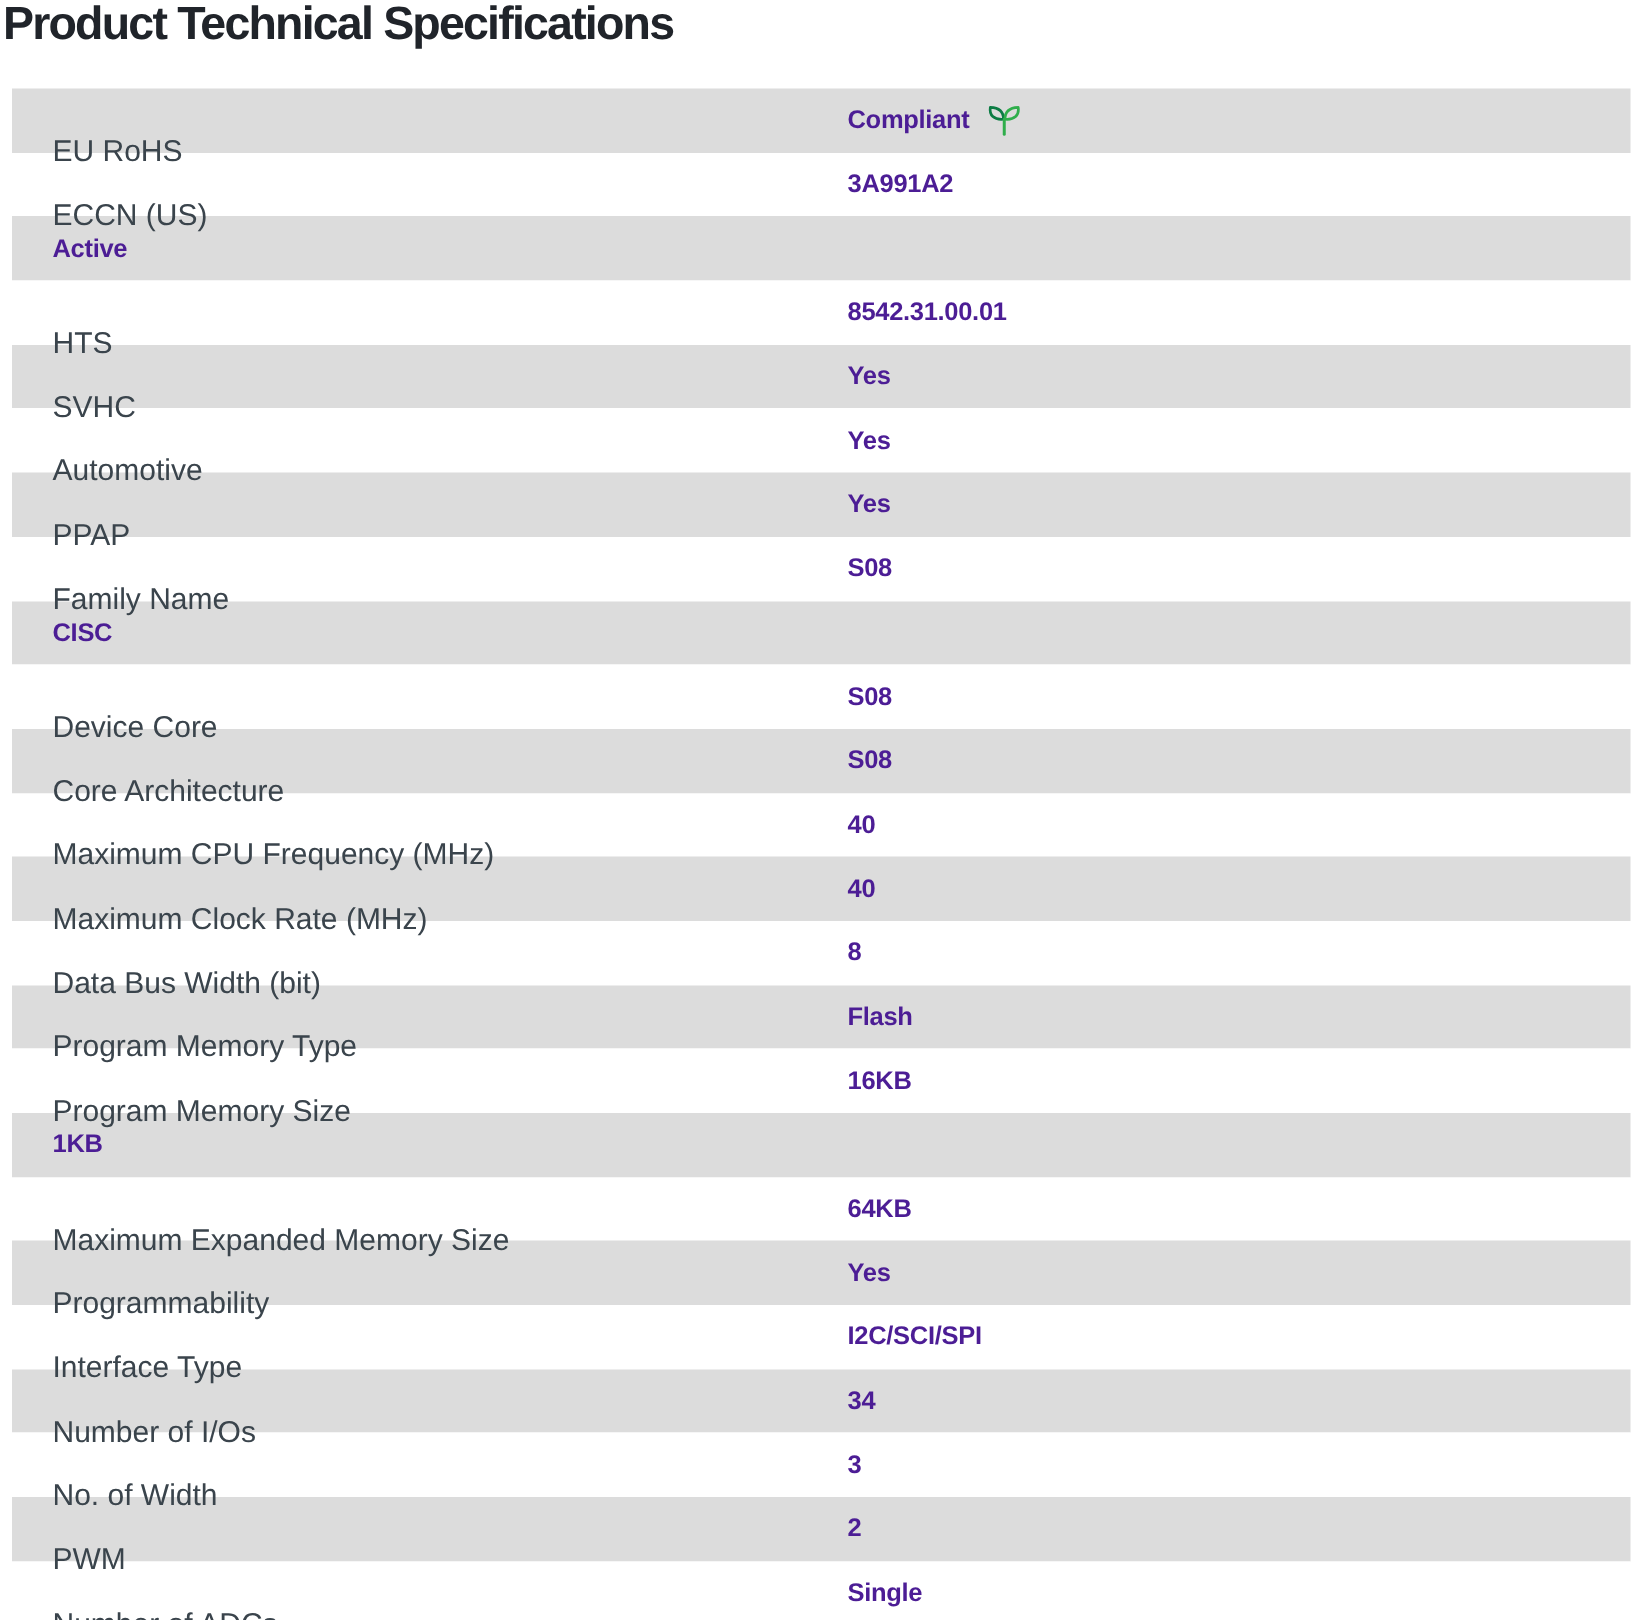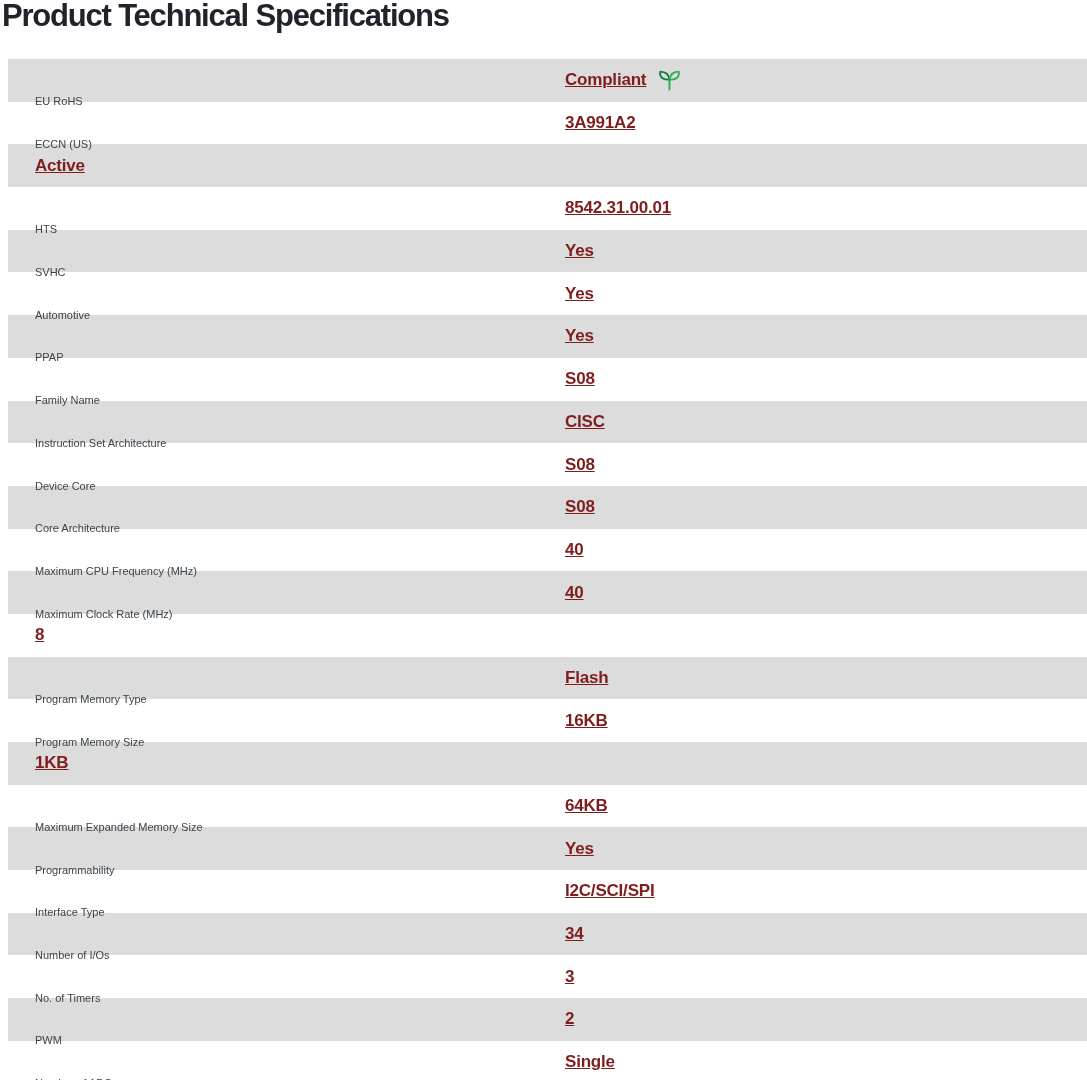--- a/index.html
+++ b/index.html
@@ -35,35 +35,34 @@
     align-items: center;
     padding-left: 27px;
     background: #ffffff;
   }
   .spec-row.alt {
     background: #dcdcdc;
   }
   .spec-label {
     flex: none;
     width: 530px;
-    font-size: 11px;
+    font-size: 20px;
     color: #3a444c;
     margin-top: 42px;
   }
   .value-wrap {
     display: flex;
     align-items: center;
     gap: 11px;
   }
   .spec-value {
     font-size: 17px;
     font-weight: bold;
-    color: #7f1d1d;
+    color: #4c1d95;
     letter-spacing: -0.2px;
-    text-decoration: underline;
   }
   .leaf-icon {
     display: inline-flex;
     align-items: center;
   }
   .leaf-icon svg { display: block; }
 </style>
 </head>
 <body>
 
@@ -133,21 +132,20 @@
 
   <div class="spec-row">
     <span class="spec-label">Family Name</span>
     <span class="value-wrap">
       <span class="spec-value">S08</span>
 
     </span>
   </div>
 
   <div class="spec-row alt">
-    <span class="spec-label">Instruction Set Architecture</span>
     <span class="value-wrap">
       <span class="spec-value">CISC</span>
 
     </span>
   </div>
 
   <div class="spec-row">
     <span class="spec-label">Device Core</span>
     <span class="value-wrap">
       <span class="spec-value">S08</span>
@@ -173,20 +171,21 @@
 
   <div class="spec-row alt">
     <span class="spec-label">Maximum Clock Rate (MHz)</span>
     <span class="value-wrap">
       <span class="spec-value">40</span>
 
     </span>
   </div>
 
   <div class="spec-row">
+    <span class="spec-label">Data Bus Width (bit)</span>
     <span class="value-wrap">
       <span class="spec-value">8</span>
 
     </span>
   </div>
 
   <div class="spec-row alt">
     <span class="spec-label">Program Memory Type</span>
     <span class="value-wrap">
       <span class="spec-value">Flash</span>
@@ -235,21 +234,21 @@
 
   <div class="spec-row alt">
     <span class="spec-label">Number of I/Os</span>
     <span class="value-wrap">
       <span class="spec-value">34</span>
 
     </span>
   </div>
 
   <div class="spec-row">
-    <span class="spec-label">No. of Timers</span>
+    <span class="spec-label">No. of Width</span>
     <span class="value-wrap">
       <span class="spec-value">3</span>
 
     </span>
   </div>
 
   <div class="spec-row alt">
     <span class="spec-label">PWM</span>
     <span class="value-wrap">
       <span class="spec-value">2</span>

